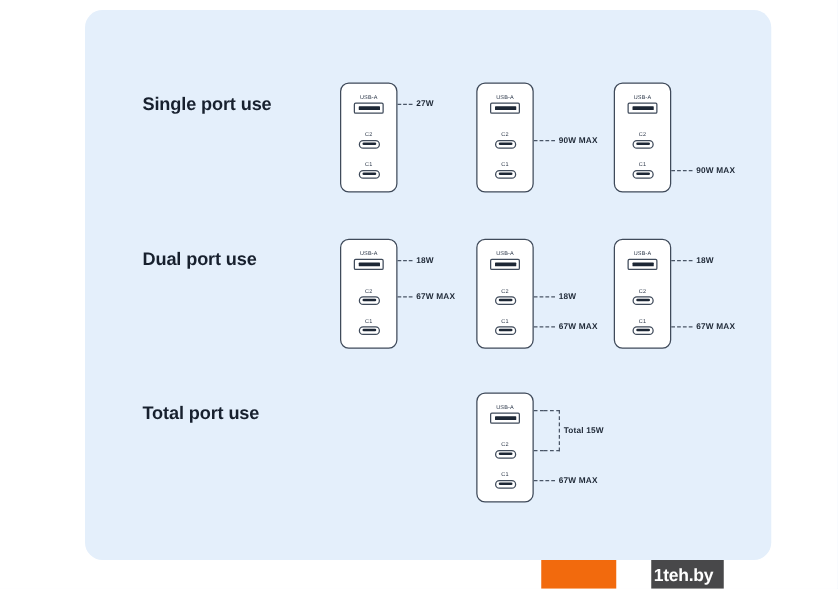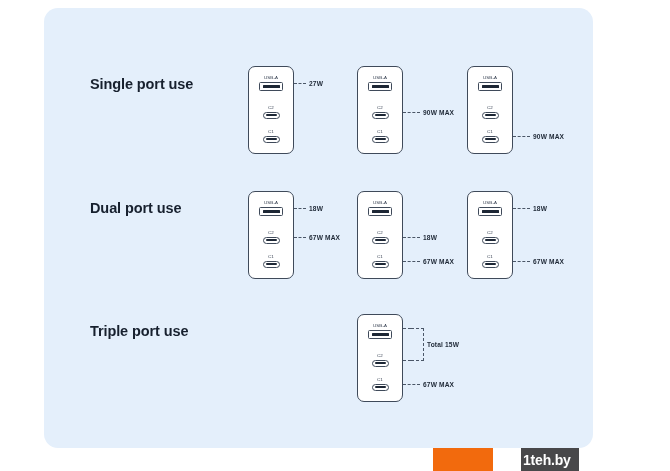--- a/index.html
+++ b/index.html
@@ -10,21 +10,21 @@
   body {
     width: 670px;
     height: 471px;
     position: relative;
     overflow: hidden;
     font-family: "Liberation Sans", sans-serif;
   }
 
   #panel {
     position: absolute;
-    left: 44px;
+    left: 68px;
     top: 8px;
     width: 549px;
     height: 440px;
     background: #e4effb;
     border-radius: 14px;
     overflow: hidden;
   }
 
   .section-title {
     position: absolute;
@@ -342,21 +342,21 @@
   </div>
   <div class="callout" style="left:469px; top:195px;">
     <div class="lead long"></div>
     <div class="callout-text">18W</div>
   </div>
   <div class="callout" style="left:469px; top:248px;">
     <div class="lead long"></div>
     <div class="callout-text">67W MAX</div>
   </div>
 
-  <div class="section-title" id="title-triple">Triple port use</div>
+  <div class="section-title" id="title-triple">Total port use</div>
 
   <div class="charger" style="left:313px; top:306px;">
     <div class="port-block slot-a">
       <div class="port-label">USB-A</div>
       <div class="usba-port">
           <span></span>
         </div>
     </div>
     <div class="port-block slot-c2">
       <div class="port-label">C2</div>

